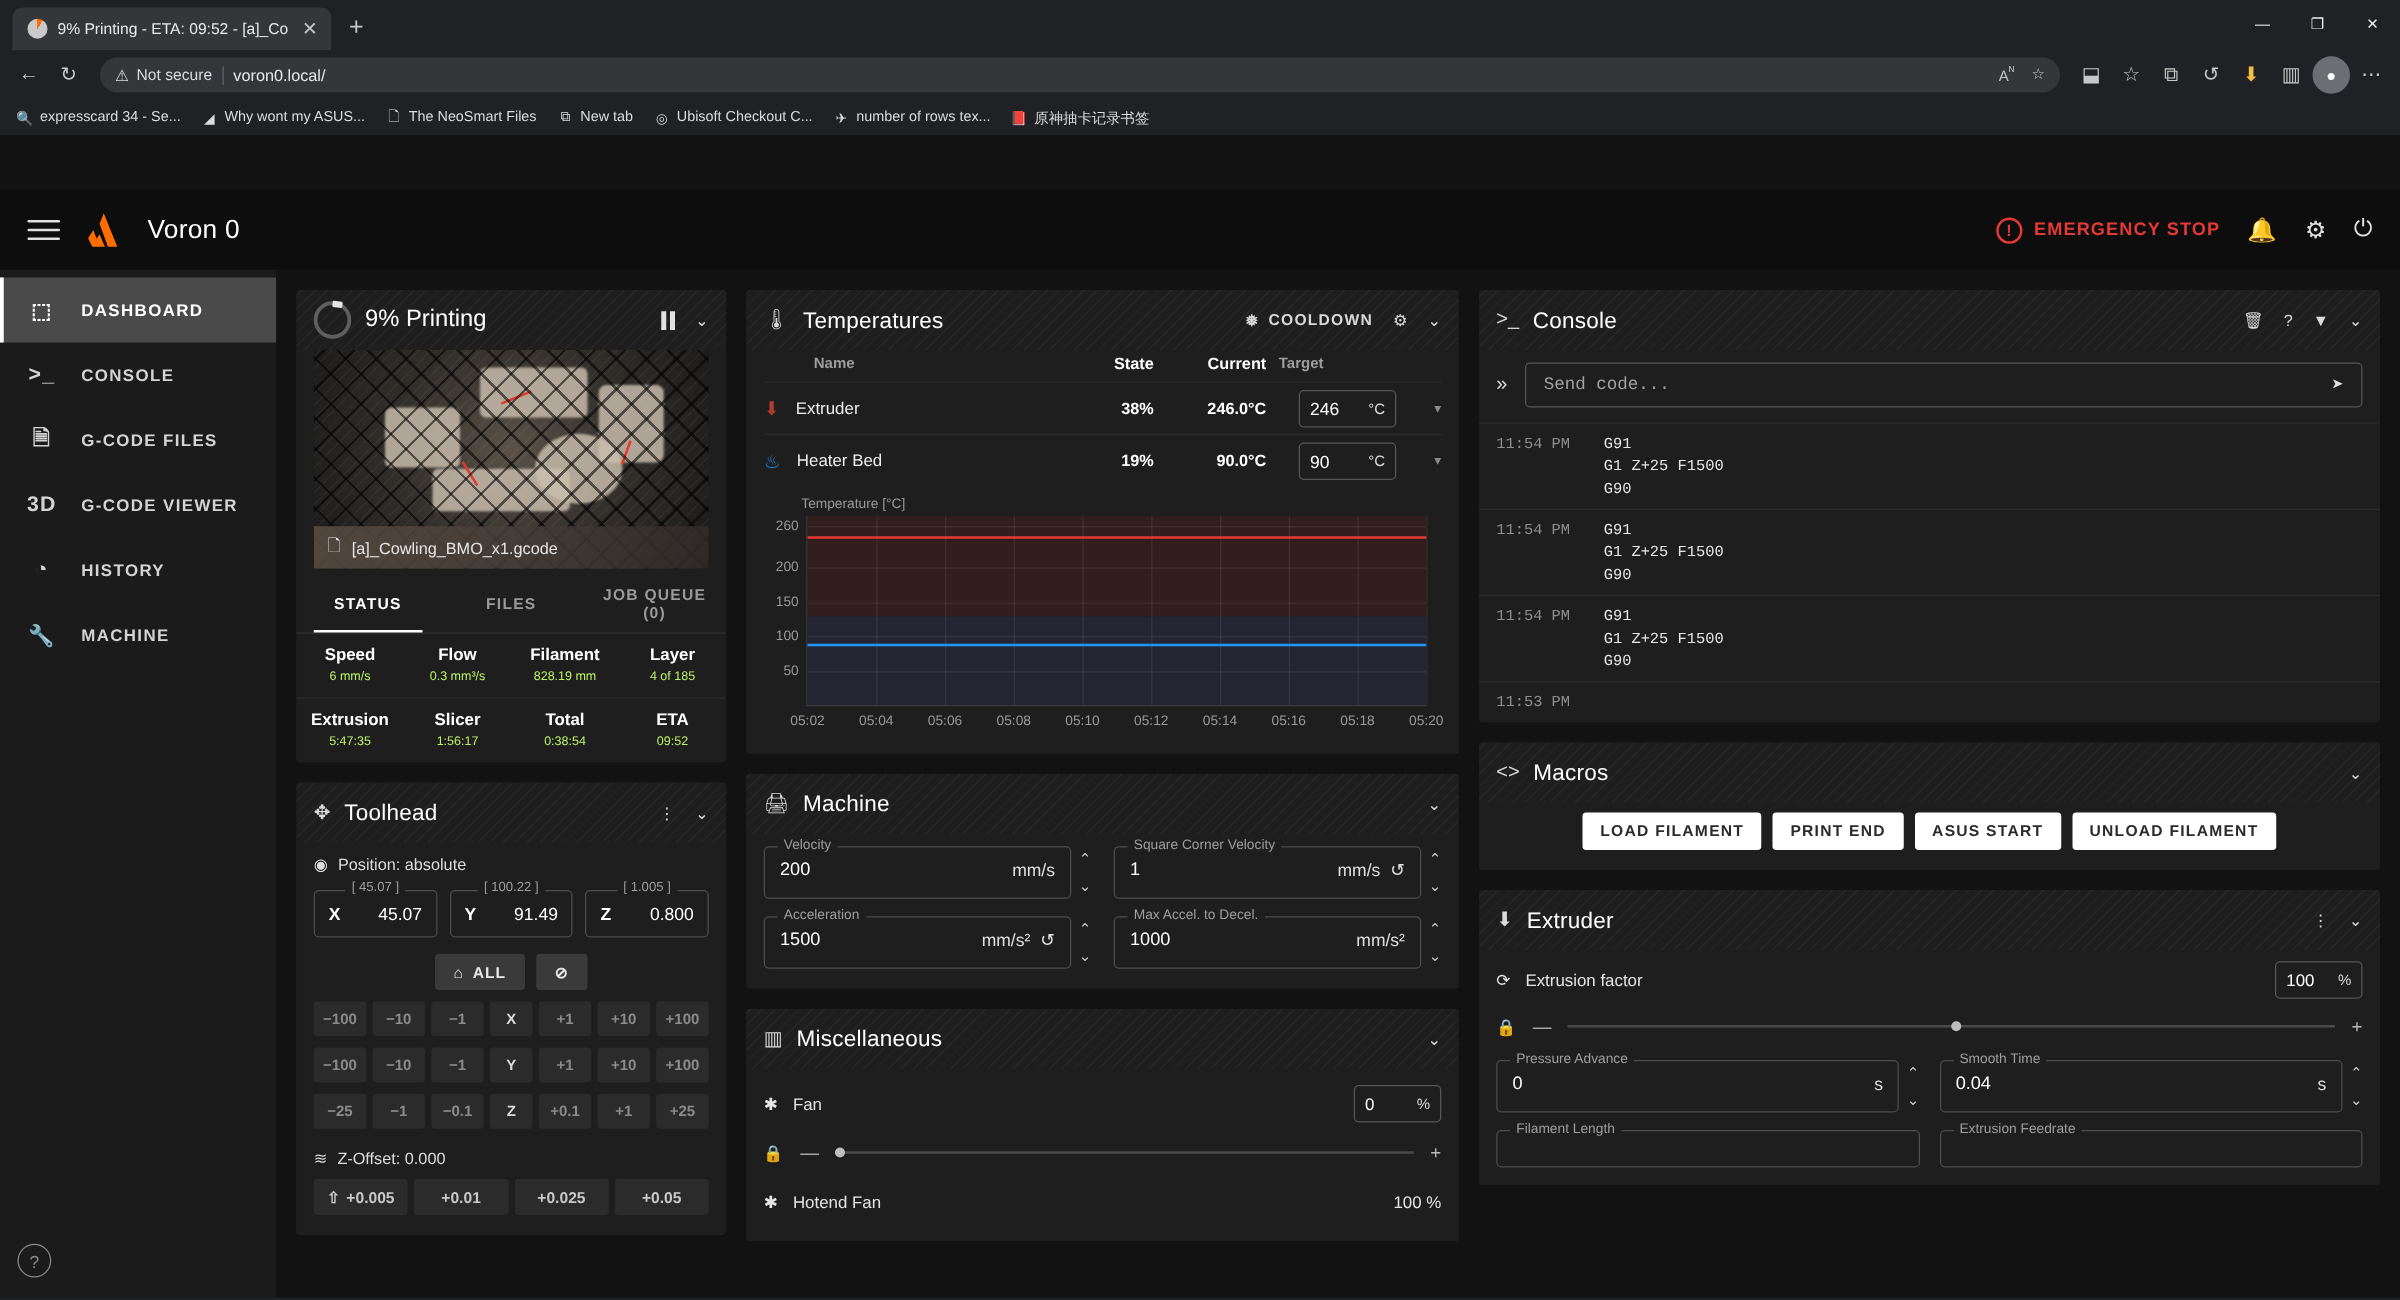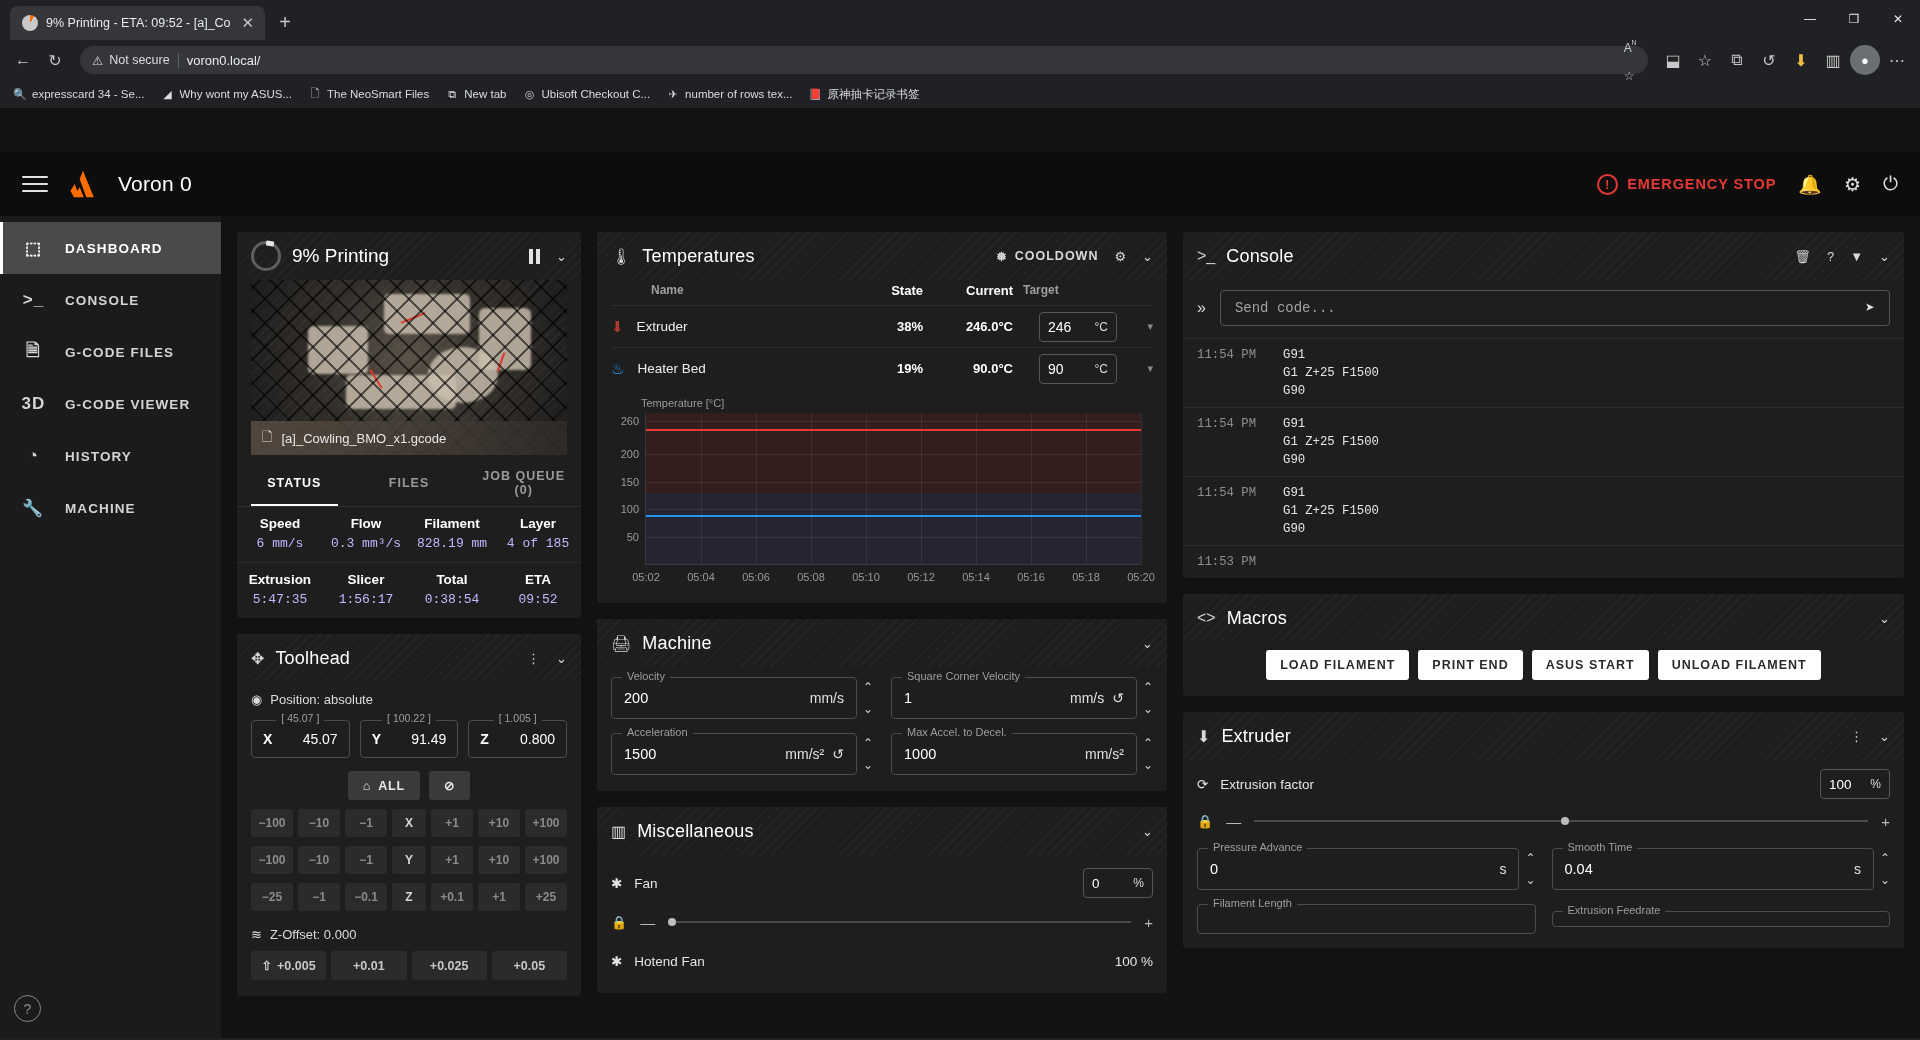--- a/index.html
+++ b/index.html
@@ -163,21 +163,21 @@
     color:#9a9a9a; font-size:12.5px; font-weight:700; letter-spacing:1px; cursor:pointer; position:relative;}
   .tabx.on { color:#fff; }
   .tabx.on::after { content:""; position:absolute; bottom:0; left:12%; right:12%; height:2px; background:#fff;}
   .tabx small { font-size:12.5px; font-weight:700; }
 
   .stats { }
   .stats-row { display: flex; border-bottom: 1px solid #2c2c2c; }
   .stats-row:last-child { border-bottom: none; }
   .stat { flex: 1; padding: 9px 2px 11px; text-align: center; }
   .stat .k { color:#fff; font-size:13.5px; font-weight:700; margin-bottom:5px; }
-  .stat .v { color:#c4b5fd; font-size:13px;font-family:Liberation Mono, monospace; }
+  .stat .v { color:#bef264; font-size:10px; }
 
   
   .th-body { padding: 10px 14px 16px; }
   .pos-line { display:flex; align-items:center; gap:8px; color:#dcdcdc; font-size:13px; margin-bottom:13px;}
   .axes { display:flex; gap:10px; }
   .axis { flex:1; border:1px solid #4d4d4d; border-radius:4px; height:38px;
     display:flex; align-items:center; padding:0 11px; position:relative; }
   .axis .lbl { position:absolute; top:-9px; left:50%; transform:translateX(-50%);
     background:#1e1e1e; padding:0 5px; color:#9e9e9e; font-size:10.5px; white-space:nowrap;}
   .axis .ax { color:#fff; font-size:14px; font-weight:700;}
@@ -223,21 +223,21 @@
   .ytick { position:absolute; right:100%; margin-right:7px; transform:translateY(-50%);
     color:#9a9a9a; font-size:11px; white-space:nowrap;}
   .xtick { position:absolute; top:100%; margin-top:7px; transform:translateX(-50%);
     color:#9a9a9a; font-size:11px; white-space:nowrap;}
 
   
   .mach-body { padding: 10px 14px 16px; display:flex; flex-direction:column; gap:14px;}
   .mrow { display:flex; gap:18px; }
   .mfield { flex:1; display:flex; align-items:center; gap:6px;}
   .minput { flex:1; height:42px; border:1px solid #4d4d4d; border-radius:4px; position:relative;
-    display:flex; align-items:center; padding:0 12px;}
+    display:flex; align-items:flex-end; padding:14px 12px;}
   .minput .mlbl { position:absolute; top:-8px; left:10px; background:#1e1e1e; padding:0 5px;
     color:#9e9e9e; font-size:11px; white-space:nowrap;}
   .minput .mv { color:#fff; font-size:14.5px;}
   .minput .mu { margin-left:auto; color:#e0e0e0; font-size:14px; display:flex; align-items:center; gap:8px;}
   .spin { display:flex; flex-direction:column; gap:10px; color:#cfcfcf; font-size:12px;}
   .spin span { cursor:pointer; line-height:1;}
 
   
   .misc-body { padding: 6px 14px 10px; }
   .misc-row { display:flex; align-items:center; gap:12px; height:44px; }
@@ -299,21 +299,21 @@
   <div class="navbar">
     <div class="nav-icon">←</div>
     <div class="nav-icon">↻</div>
     <div class="omnibox">
       <div class="omni-warn">
         <span>⚠</span>
         <span>Not secure</span>
       </div>
       <div class="omni-sep"></div>
       <div class="omni-url">voron0.local/</div>
-      <div style="margin-left:auto;display:flex;gap:14px;color:#c4c7c5;font-size:12px;flex-direction:column;">
+      <div style="margin-left:auto;display:flex;gap:14px;color:#c4c7c5;font-size:12px;">
         <span>A<sup>ᴺ</sup></span>
         <span>☆</span>
       </div>
     </div>
     <div class="nav-right">
       <div class="nav-icon">⬓</div>
       <div class="nav-icon">☆</div>
       <div class="nav-icon">⧉</div>
       <div class="nav-icon">↺</div>
       <div class="nav-icon" style="color:#f0c040;">⬇</div>

